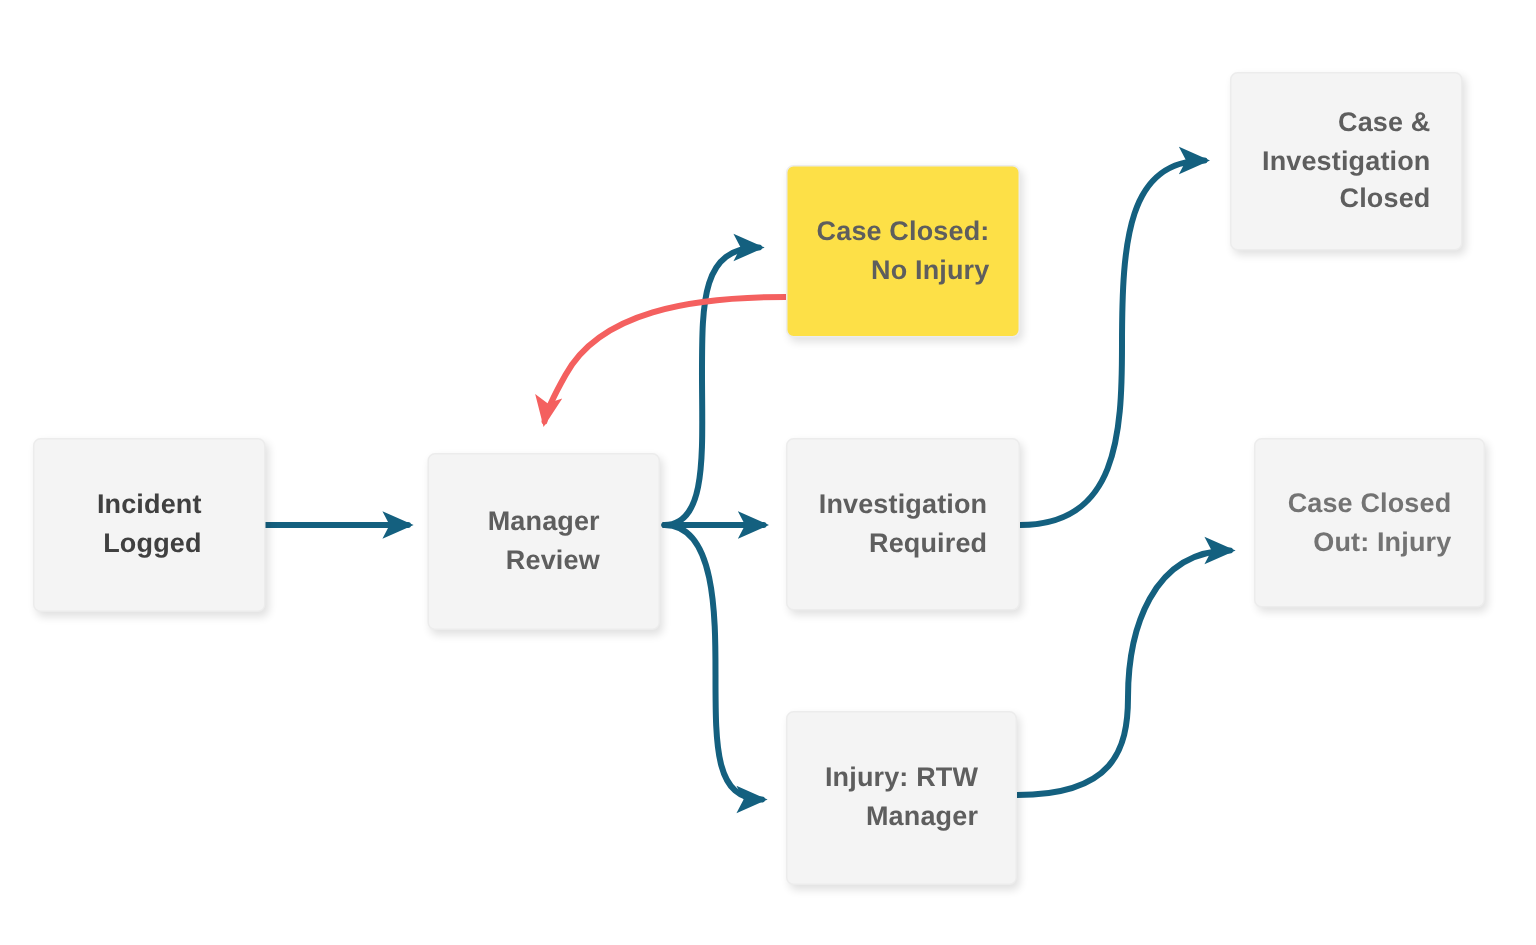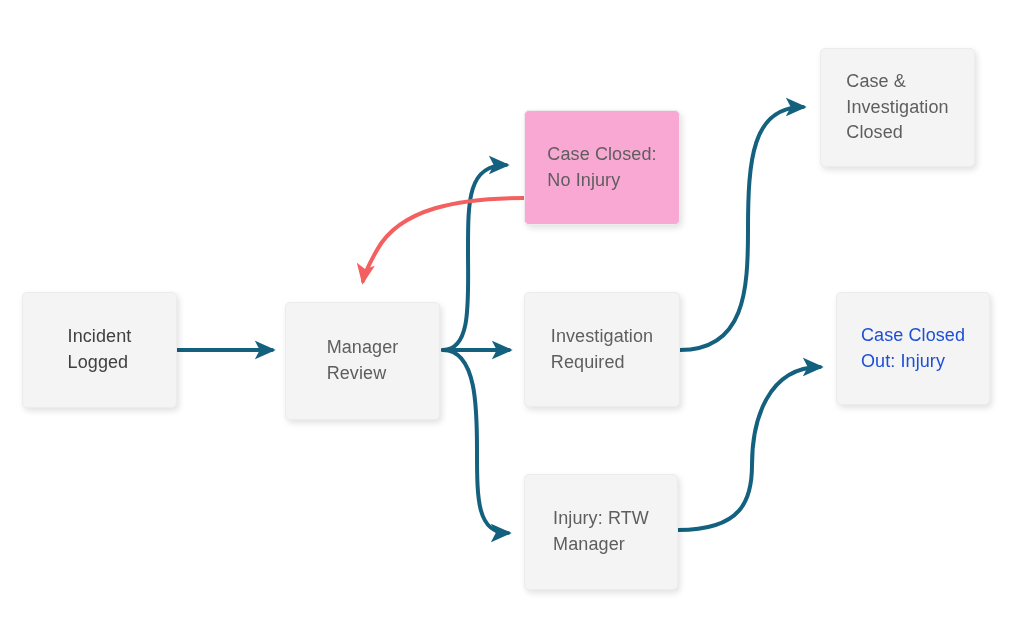--- a/index.html
+++ b/index.html
@@ -29,24 +29,24 @@
   .node {
     position: absolute;
     box-sizing: border-box;
     background: #f4f4f4;
     border: 1px solid #ececec;
     border-radius: 5px;
     box-shadow: 2px 3px 6px rgba(0, 0, 0, 0.12);
     display: flex;
     align-items: center;
     justify-content: center;
-    text-align: left;
+    text-align: right;
     color: #5e5e5e;
     font-size: 18px;
-    font-weight: normal;
+    font-weight: bold;
     line-height: 1.42;
     letter-spacing: 0.1px;
     padding: 4px 8px;
     z-index: 2;
   }
   .node-label {
     white-space: pre-line;
     display: block;
   }
 </style>
@@ -77,36 +77,36 @@
 
   <div id="node-layer">
       <div class="node" style="left: 22px; top: 292px; width: 155px; height: 116px; background: rgb(244, 244, 244); border-color: rgb(236, 236, 236); color: #404040;">
         <span class="node-label">Incident
 Logged</span>
       </div>
       <div class="node" style="left: 285px; top: 302px; width: 155px; height: 118px; background: rgb(244, 244, 244); border-color: rgb(236, 236, 236); color: rgb(94, 94, 94);">
         <span class="node-label">Manager
 Review</span>
       </div>
-      <div class="node" style="left: 524px; top: 110px; width: 156px; height: 115px; background: #f9a8d4; border-color: rgb(236, 236, 236); color: rgb(94, 94, 94);">
+      <div class="node" style="left: 524px; top: 110px; width: 156px; height: 115px; background: #fde047; border-color: rgb(236, 236, 236); color: rgb(94, 94, 94);">
         <span class="node-label">Case Closed:
 No Injury</span>
       </div>
       <div class="node" style="left: 524px; top: 292px; width: 156px; height: 115px; background: rgb(244, 244, 244); border-color: rgb(236, 236, 236); color: rgb(94, 94, 94);">
         <span class="node-label">Investigation
 Required</span>
       </div>
       <div class="node" style="left: 524px; top: 474px; width: 154px; height: 116px; background: rgb(244, 244, 244); border-color: rgb(236, 236, 236); color: rgb(94, 94, 94);">
         <span class="node-label">Injury: RTW
 Manager</span>
       </div>
       <div class="node" style="left: 820px; top: 48px; width: 155px; height: 119px; background: rgb(244, 244, 244); border-color: rgb(236, 236, 236); color: rgb(94, 94, 94);">
         <span class="node-label">Case &amp;
 Investigation
 Closed</span>
       </div>
-      <div class="node" style="left: 836px; top: 292px; width: 154px; height: 113px; background: rgb(244, 244, 244); border-color: rgb(236, 236, 236); color: #1d4ed8;">
+      <div class="node" style="left: 836px; top: 292px; width: 154px; height: 113px; background: rgb(244, 244, 244); border-color: rgb(236, 236, 236); color: #737373;">
         <span class="node-label">Case Closed
 Out: Injury</span>
       </div>
     </div>
 
 </div>
 
 </body></html>

